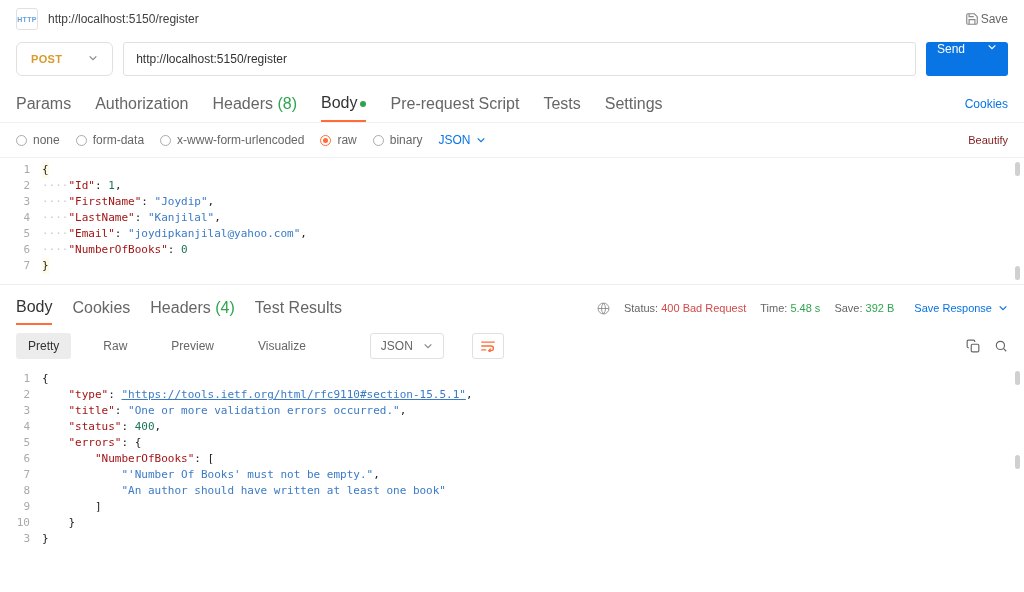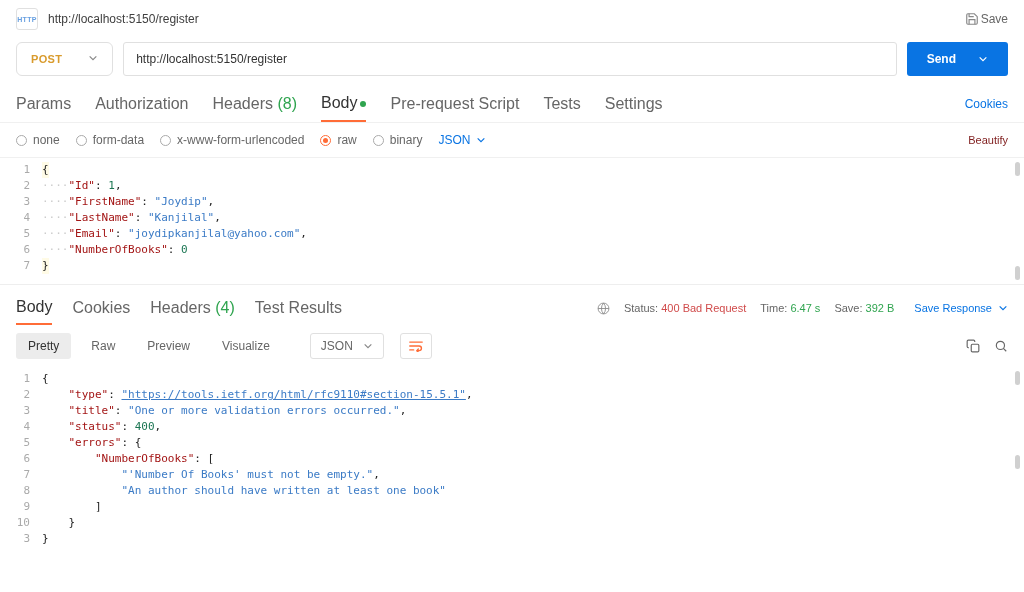--- a/index.html
+++ b/index.html
@@ -26,22 +26,22 @@
     border: 1px solid #e0e0e0; border-radius: 6px; padding: 10px 14px;
     display: flex; align-items: flex-start; gap: 26px; min-width: 96px;
   }
   .method-select .m { color: #d99b2d; font-weight: 600; font-size: 11px; letter-spacing: 0.3px; }
   .chev { width: 10px; height: 10px; }
   .url-input {
     flex: 1; border: 1px solid #e0e0e0; border-radius: 3px; padding: 0 12px;
     display: flex; align-items: center; font-size: 12px; color: #333;
   }
   .send-btn {
-    background: #0974e3; color: #fff; border-radius: 3px; padding: 0 20px;
-    display: flex; align-items: center; gap: 22px; font-size: 12px; font-weight: 700;
+    background: #0974e3; color: #fff; border-radius: 3px; padding: 0 11px;
+    display: flex; align-items: flex-start; gap: 22px; font-size: 12px; font-weight: 400;
     cursor: pointer;
   }
   .send-btn .chev path { stroke: #fff; }
   .tabs-row { display: flex; align-items: center; padding: 6px 16px 0; gap: 24px; border-bottom: 1px solid #f0f0f0; }
   .tab { color: #666; font-size: 16px; padding: 8px 0; cursor: pointer; }
   .tab.active { color: #333; border-bottom: 2px solid #ff6c37; }
   .badge-dot { display: inline-block; width: 6px; height: 6px; background: #2fa44f; border-radius: 50%; margin-left: 3px; vertical-align: middle; }
   .count-green { color: #2fa44f; }
   .cookies-link { color: #0974e3; font-size: 12px; cursor: pointer; }
   .body-type-row { display: flex; align-items: center; padding: 10px 16px; gap: 16px; border-bottom: 1px solid #f0f0f0; justify-content: center; }
@@ -66,21 +66,21 @@
   .scroll-stub { position: absolute; right: 4px; width: 5px; height: 14px; background: #d0d0d0; border-radius: 3px; }
   .resp-hdr { display: flex; align-items: center; padding: 6px 16px 0; gap: 20px; border-top: 1px solid #eee; }
   .resp-hdr .tab { padding: 7px 0; }
   .resp-hdr .tab.active { border-bottom: 2px solid #ff6c37; }
   .status-area { display: flex; align-items: center; gap: 14px; font-size: 11px; color: #666; }
   .stat-label { color: #666; }
   .stat-bad { color: #d04a4a; }
   .stat-ok { color: #2fa44f; }
   .globe-icon { width: 13px; height: 13px; }
   .save-resp { color: #0974e3; font-size: 11px; display: flex; align-items: center; gap: 6px; cursor: pointer; }
-  .view-row { display: flex; align-items: center; padding: 8px 16px; gap: 8px; }
+  .view-row { display: flex; align-items: center; padding: 8px 16px; gap: 20px; }
   .segbtn { padding: 6px 12px; font-size: 12px; color: #666; cursor: pointer; border-radius: 3px; }
   .segbtn.seg-active { background: #ececec; color: #333; }
   .seg-gap { width: 12px; }
   .type-seg { border: 1px solid #e0e0e0; border-radius: 3px; padding: 5px 10px; display: flex; align-items: center; gap: 10px; color: #666; font-size: 12px; cursor: pointer; }
   .wrap-btn { border: 1px solid #e0e0e0; border-radius: 3px; padding: 6px 8px; margin-left: 8px; cursor: pointer; }
   .wrap-btn svg { display: block; }
   .tool-icons { display: flex; gap: 14px; align-items: center; }
   .tool-icons svg { width: 14px; height: 14px; }
 </style>
 </head>
@@ -206,21 +206,21 @@
     <span class="count-green">(4)</span>
   </div>
   <div class="tab">Test Results</div>
   <div class="flex-spacer"></div>
   <div class="status-area">
     <svg class="globe-icon" viewBox="0 0 24 24" fill="none" stroke="#888" stroke-width="1.6">
         <circle cx="12" cy="12" r="10"></circle>
         <path d="M2 12h20M12 2a15 15 0 0 1 0 20M12 2a15 15 0 0 0 0 20"></path>
       </svg>
     <span><span class="stat-label">Status:</span> <span class="stat-bad">400 Bad Request</span></span>
-    <span><span class="stat-label">Time:</span> <span class="stat-ok">6.47 s</span></span>
+    <span><span class="stat-label">Time:</span> <span class="stat-ok">5.48 s</span></span>
     <span><span class="stat-label">Save:</span> <span class="stat-ok">392 B</span></span>
   </div>
   <div class="save-resp">
     <span>Save Response</span>
     <svg class="chev" viewBox="0 0 12 12" fill="none">
         <path d="M2 4l4 4 4-4" stroke="#0974e3" stroke-width="1.4"></path>
       </svg>
   </div>
 </div>
 

